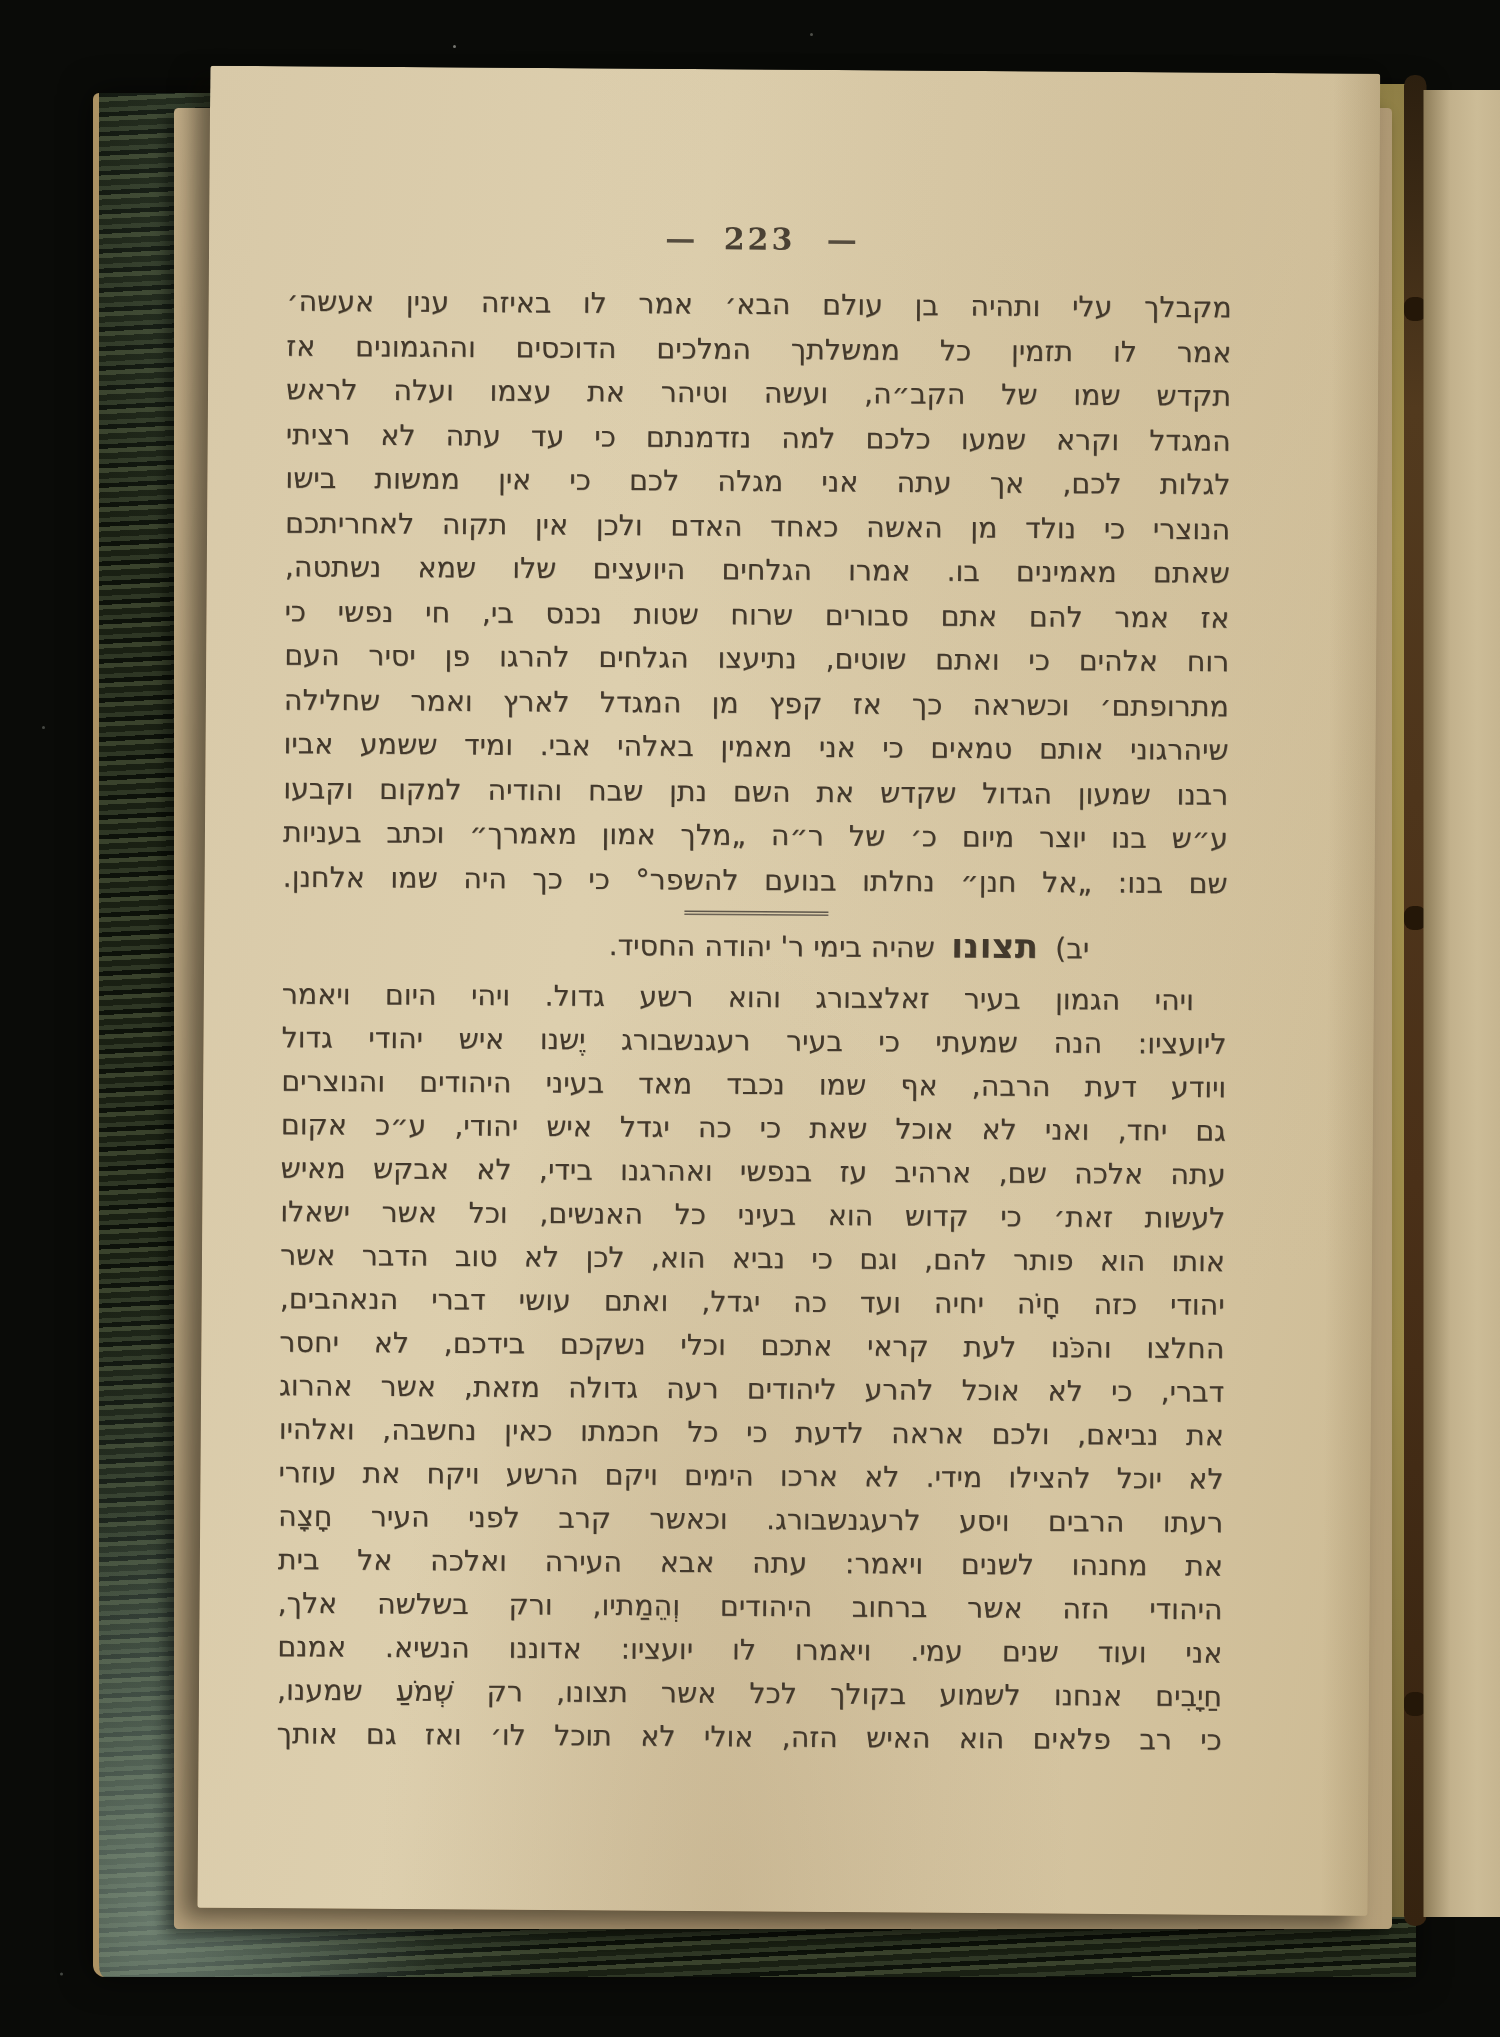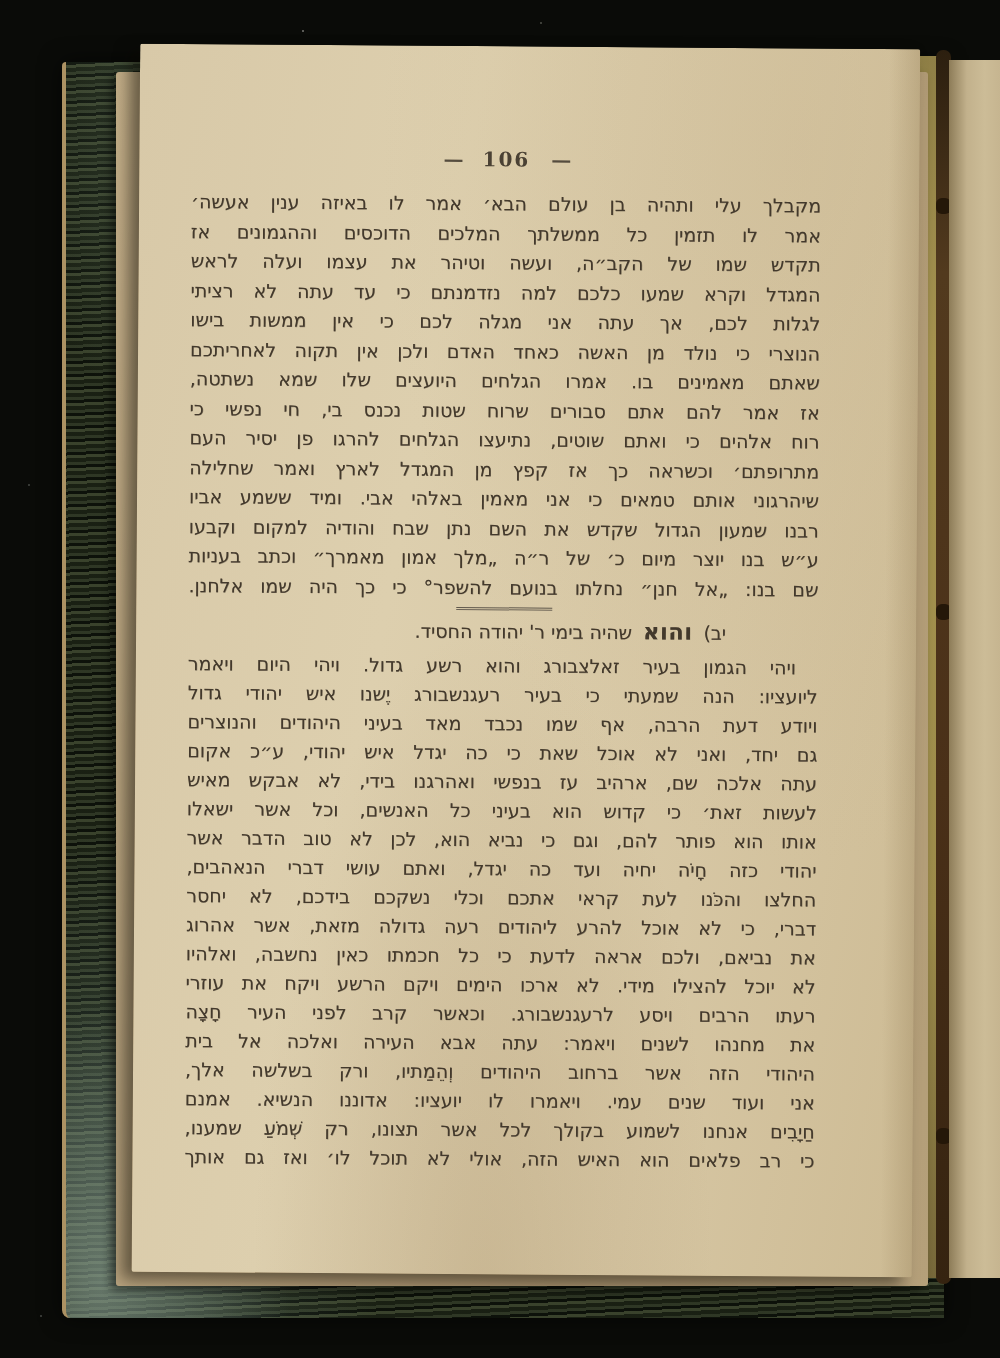--- a/index.html
+++ b/index.html
@@ -106,21 +106,21 @@
   <div class="notch n2"></div>
   <div class="notch n3"></div>
   <div class="facing-page"></div>
 
   <div class="stack-edge"></div>
 
   <div class="page">
 
     <div class="pagenum">
       <span class="rule">—</span>
-      <span class="num">106</span>
+      <span class="num">223</span>
       <span class="rule">—</span>
     </div>
 
     <div class="para para1">
         <div class="tline">מקבלך עלי ותהיה בן עולם הבא׳ אמר לו באיזה ענין אעשה׳</div>
         <div class="tline">אמר לו תזמין כל ממשלתך המלכים הדוכסים וההגמונים אז</div>
         <div class="tline">תקדש שמו של הקב״ה, ועשה וטיהר את עצמו ועלה לראש</div>
         <div class="tline">המגדל וקרא שמעו כלכם למה נזדמנתם כי עד עתה לא רציתי</div>
         <div class="tline">לגלות לכם, אך עתה אני מגלה לכם כי אין ממשות בישו</div>
         <div class="tline">הנוצרי כי נולד מן האשה כאחד האדם ולכן אין תקוה לאחריתכם</div>
@@ -131,21 +131,21 @@
         <div class="tline">שיהרגוני אותם טמאים כי אני מאמין באלהי אבי. ומיד ששמע אביו</div>
         <div class="tline">רבנו שמעון הגדול שקדש את השם נתן שבח והודיה למקום וקבעו</div>
         <div class="tline">ע״ש בנו יוצר מיום כ׳ של ר״ה „מלך אמון מאמרך״ וכתב בעניות</div>
         <div class="tline">שם בנו: „אל חנן״ נחלתו בנועם להשפר° כי כך היה שמו אלחנן.</div>
       </div>
 
     <div class="divider"></div>
 
     <div class="heading">
       <span class="h-prefix">יב)</span>
-      <span class="h-key">והוא</span>
+      <span class="h-key">תצונו</span>
       <span class="h-rest">שהיה בימי ר' יהודה החסיד.</span>
     </div>
 
     <div class="para para2">
         <div class="tline">ויהי הגמון בעיר זאלצבורג והוא רשע גדול. ויהי היום ויאמר</div>
         <div class="tline">ליועציו: הנה שמעתי כי בעיר רעגנשבורג יֶשנו איש יהודי גדול</div>
         <div class="tline">ויודע דעת הרבה, אף שמו נכבד מאד בעיני היהודים והנוצרים</div>
         <div class="tline">גם יחד, ואני לא אוכל שאת כי כה יגדל איש יהודי, ע״כ אקום</div>
         <div class="tline">עתה אלכה שם, ארהיב עז בנפשי ואהרגנו בידי, לא אבקש מאיש</div>
         <div class="tline">לעשות זאת׳ כי קדוש הוא בעיני כל האנשים, וכל אשר ישאלו</div>

